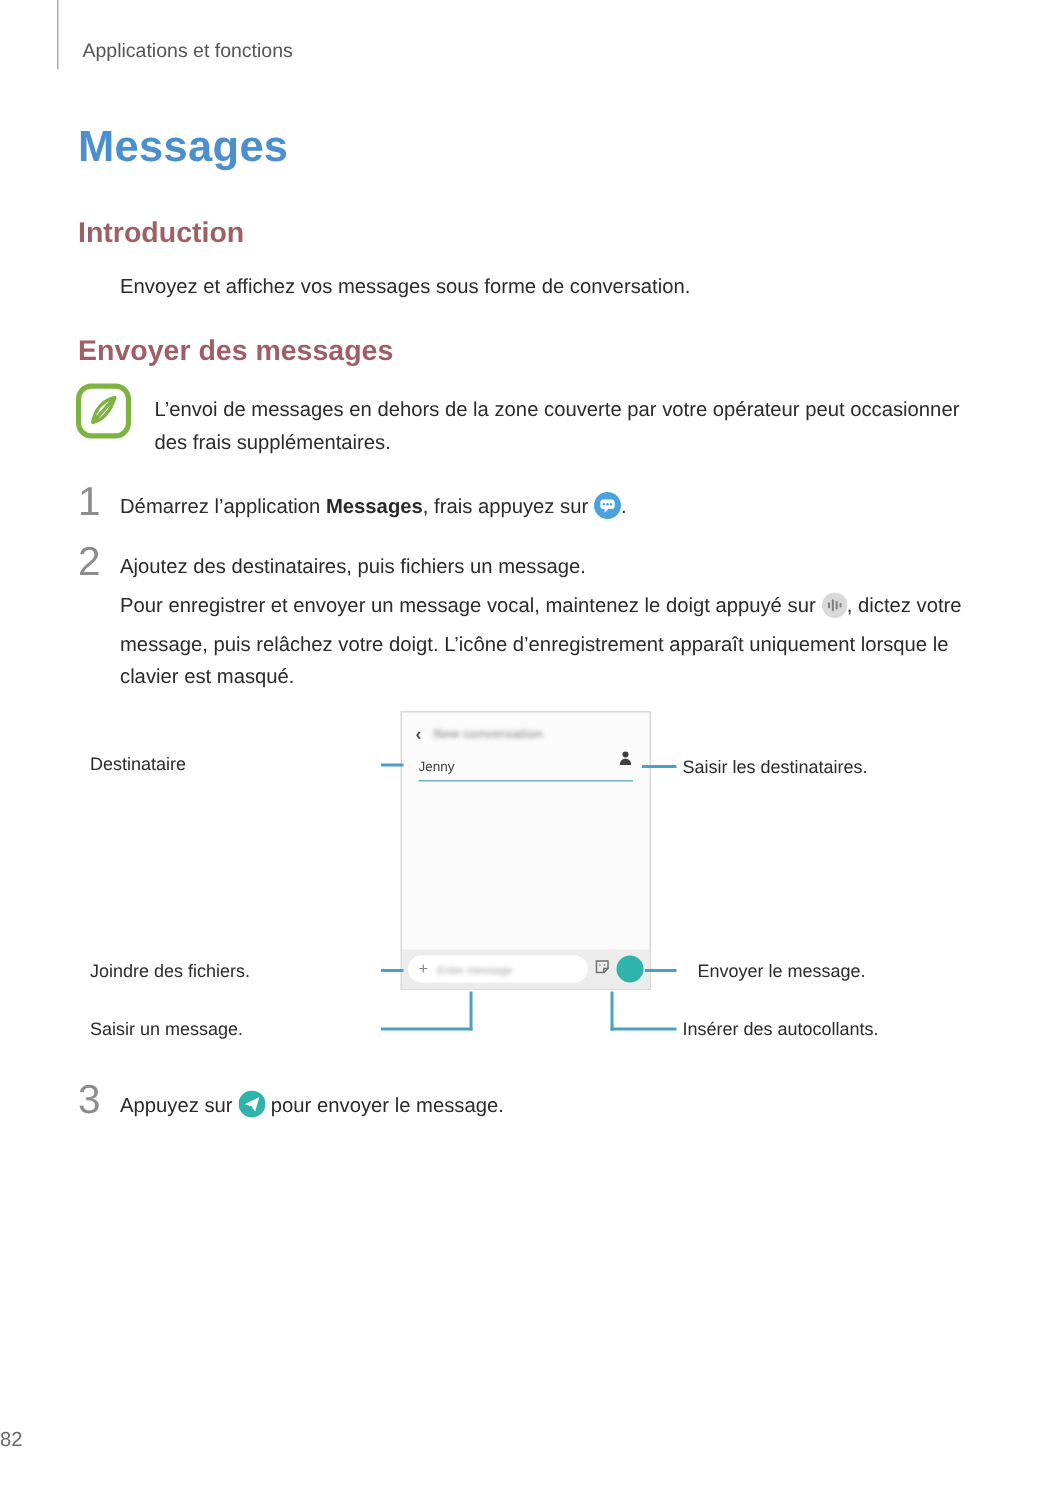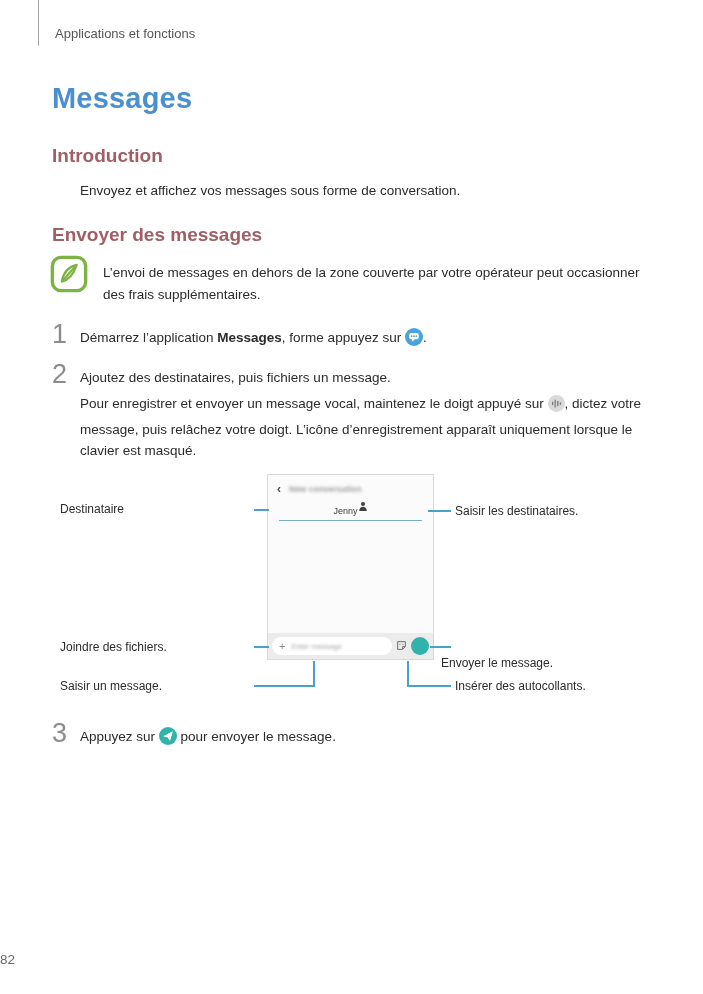--- a/index.html
+++ b/index.html
@@ -37,21 +37,21 @@
   b { font-weight:700; }
 
   
   .phone { left:267px; top:474px; width:167px; height:186px; background:#fbfbfb;
            border:1px solid #d9d9d9; display:flex; flex-direction:column; }
   .ph-header { height:28px; display:flex; align-items:center; padding:0 9px; gap:8px; }
   .ph-back { font-size:12px; color:#4a4a4a; font-weight:700; line-height:1; }
   .blurred { filter:blur(1.4px); color:#8d8d8d; opacity:.8; }
   .ph-title { font-size:8.5px; font-weight:700; }
   .ph-recipient-field { margin:2px 11px 0 11px; border-bottom:1px solid #78aebf;
-           display:flex; align-items:flex-end; justify-content:center; padding-bottom:4px; height:16px; }
+           display:flex; align-items:flex-end; justify-content:space-between; padding-bottom:4px; height:16px; }
   .ph-recipient-name { font-size:9px; color:#3c3c3c; }
   .ph-body { flex:1; }
   .ph-compose { height:26px; background:#ececec; display:flex; align-items:center; padding:0 4px; gap:4px; }
   .ph-pill { flex:1; height:18px; background:#ffffff; border-radius:9px;
            display:flex; align-items:center; padding:0 7px; gap:6px; }
   .ph-plus { font-size:11px; color:#8a8a8a; line-height:1; }
   .ph-placeholder { font-size:7.5px; }
   .ph-send { width:18px; height:18px; border-radius:50%; background:var(--send-teal,#2fb3aa); }
 
   
@@ -74,21 +74,21 @@
 <span class="abs note-icon">
   <svg width="38" height="38" viewBox="0 0 40 40">
     <rect x="2.5" y="2.5" width="35" height="35" rx="9" fill="none" stroke="#7cb342" stroke-width="3.6"></rect>
     <path d="M12.5 28 C14 19 19.5 12.5 28 10.5 C25 20 20.5 26 12.5 28 Z" fill="none" stroke="#7cb342" stroke-width="2.4" stroke-linejoin="round"></path>
     <path d="M12.5 28 L28 10.5" stroke="#7cb342" stroke-width="2.4"></path>
   </svg>
 </span>
 <p class="abs body-text note-text">L’envoi de messages en dehors de la zone couverte par votre opérateur peut occasionner des frais supplémentaires.</p>
 
 <div class="abs step-num n1">1</div>
-<p class="abs step-text t1"><span>Démarrez l’application </span><b>Messages</b><span>, forme appuyez sur </span><span class="inline-icon"><svg width="18" height="18" viewBox="0 0 20 20">
+<p class="abs step-text t1"><span>Démarrez l’application </span><b>Messages</b><span>, frais appuyez sur </span><span class="inline-icon"><svg width="18" height="18" viewBox="0 0 20 20">
         <circle cx="10" cy="10" r="10" fill="#4aa3dc"></circle>
         <rect x="4.7" y="5.6" width="10.6" height="7" rx="2.2" fill="#fff"></rect>
         <path d="M7.8 12.2 L7.8 15.4 L11 12.2 Z" fill="#fff"></path>
         <circle cx="7.4" cy="9.1" r="0.95" fill="#4aa3dc"></circle>
         <circle cx="10" cy="9.1" r="0.95" fill="#4aa3dc"></circle>
         <circle cx="12.6" cy="9.1" r="0.95" fill="#4aa3dc"></circle>
       </svg></span><span>.</span></p>
 
 <div class="abs step-num n2">2</div>
 <p class="abs step-text t2">Ajoutez des destinataires, puis fichiers un message.</p>
@@ -126,21 +126,21 @@
           <circle cx="7.2" cy="8" r="1" fill="#6f6f6f"></circle>
           <circle cx="12.8" cy="8" r="1" fill="#6f6f6f"></circle>
         </svg></span>
     <span class="ph-send"></span>
   </div>
 </div>
 
 <div class="abs callout co-right-align" style="left:60px; top:502px; width:190px;">Destinataire</div>
 <div class="abs callout" style="left:455px; top:504px;">Saisir les destinataires.</div>
 <div class="abs callout co-right-align" style="left:60px; top:640px; width:190px;">Joindre des fichiers.</div>
-<div class="abs callout" style="left:441px; top:640px;margin-top:16px;">Envoyer le message.</div>
+<div class="abs callout" style="left:465px; top:640px;">Envoyer le message.</div>
 <div class="abs callout co-right-align" style="left:60px; top:679px; width:190px;">Saisir un message.</div>
 <div class="abs callout" style="left:455px; top:679px;">Insérer des autocollants.</div>
 
 <div class="abs co-line co-h" style="left:254px; top:509px; width:15px;"></div>
 <div class="abs co-line co-h" style="left:428px; top:510px; width:23px;"></div>
 <div class="abs co-line co-h" style="left:254px; top:646px; width:15px;"></div>
 <div class="abs co-line co-h" style="left:430px; top:646px; width:21px;"></div>
 <div class="abs co-line co-h" style="left:254px; top:685px; width:61px;"></div>
 <div class="abs co-line co-v" style="left:313px; top:661px; height:26px;"></div>
 <div class="abs co-line co-v" style="left:407px; top:661px; height:26px;"></div>

